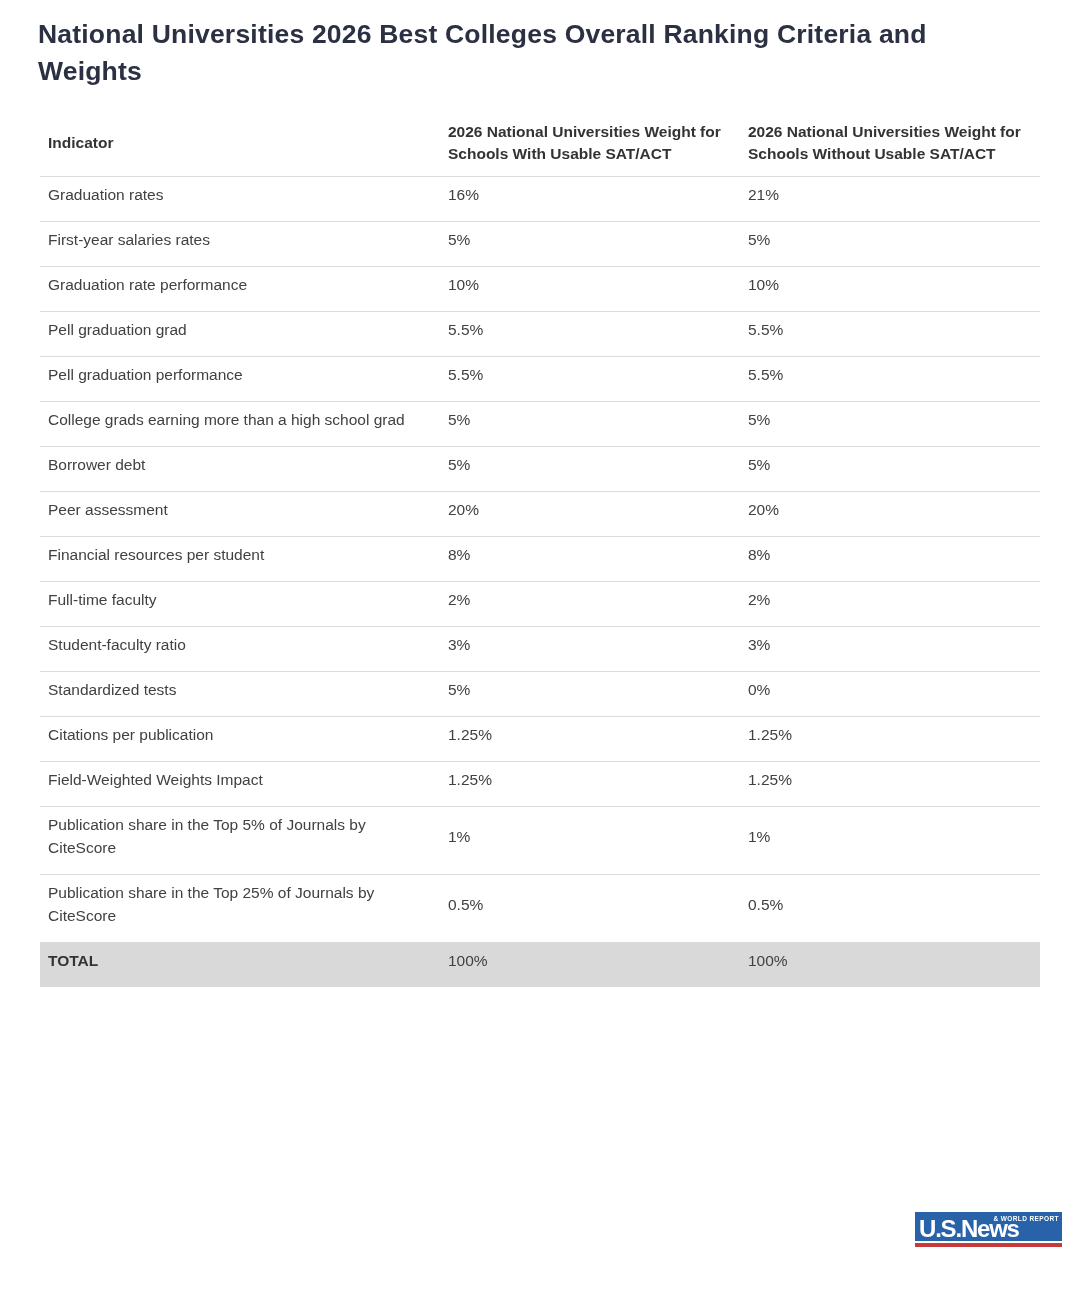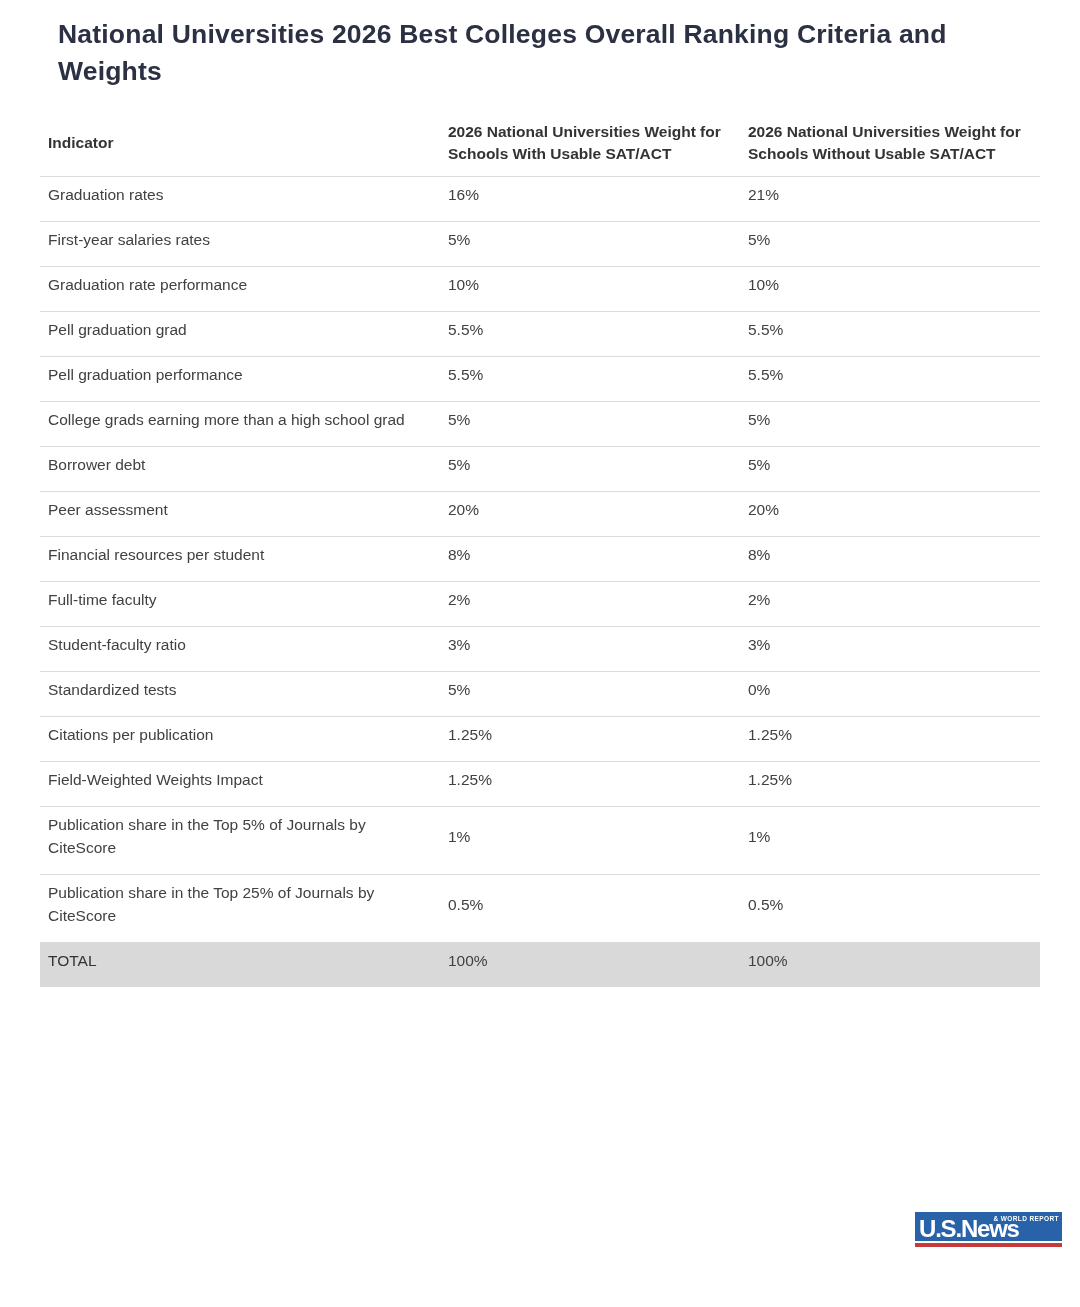--- a/index.html
+++ b/index.html
@@ -9,21 +9,21 @@
     font-family: "Liberation Sans", sans-serif;
   }
   .page {
     position: relative;
     width: 1080px;
     height: 1307px;
     background: #ffffff;
     overflow: hidden;
   }
   .page-title {
-    margin: 16px 40px 0 58px;
+    margin: 16px 40px 0 38px;
     max-width: 990px;
     font-size: 26.5px;
     line-height: 37px;
     font-weight: bold;
     color: #2b3043;
     letter-spacing: 0.2px;
   }
   table.criteria-table {
     width: 1000px;
     margin: 20px 40px 0 40px;
@@ -52,21 +52,21 @@
     color: #414141;
     padding: 6px 14px 15px 8px;
     border-bottom: 1px solid #dcdcdc;
   }
   tfoot td {
     background: #d9d9d9;
     border-bottom: none;
     font-weight: normal;
   }
   tfoot td.total-label {
-    font-weight: normal;
+    font-weight: bold;
     color: #333333;
   }
   .logo {
     position: absolute;
     right: 40px;
     top: 1212px;
     width: 125px;
   }
   .logo-blue {
     position: relative;

